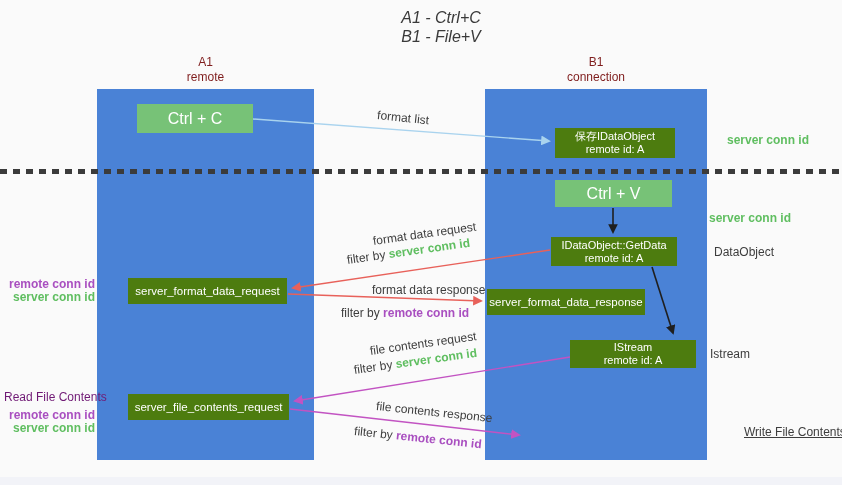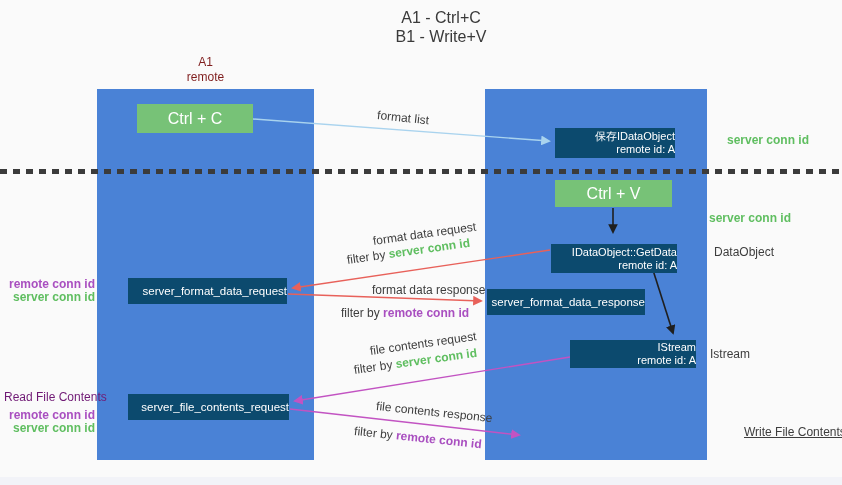--- a/index.html
+++ b/index.html
@@ -1,52 +1,56 @@
 <!DOCTYPE html>
 <html><head>
 <meta charset="utf-8">
 <style>
   html,body{margin:0;padding:0;}
   body{font-family:"Liberation Sans","DejaVu Sans",sans-serif;background:#ffffff;}
   #stage{position:relative;width:842px;height:485px;background:#fafafa;overflow:hidden;}
   .lane{position:absolute;top:89px;height:371px;background:#4a82d6;}
   .lane-header{position:absolute;top:55px;text-align:center;color:#7f1d1d;font-size:12px;line-height:15px;}
-  .title{position:absolute;top:8px;left:341px;width:200px;text-align:center;color:#3a3a3a;font-size:16px;line-height:19px;}
+  .title{position:absolute;top:8px;left:341px;width:200px;text-align:center;color:#3a3a3a;font-size:16px;line-height:19px;font-style:italic;}
   .dotline{position:absolute;top:169px;left:0;width:842px;height:5px;
     background:repeating-linear-gradient(to right,#3b3b3b 0 7px,transparent 7px 13px);}
   .nodebox{position:absolute;display:flex;flex-direction:column;align-items:center;justify-content:center;
     color:#ffffff;text-align:center;}
   .box-green{background:#77c277;}
-  .box-orange{background:#0c4a6e;align-items:flex-end;}
+  .box-orange{background:#4d7c0f;}
   .fs12{font-size:16px;}
   .two-line{font-size:11px;line-height:13px;}
   .single{font-size:11.5px;}
   .lbl{position:absolute;font-size:12px;color:#3d3d3d;white-space:nowrap;}
   .rot{transform-origin:left top;}
   .g{color:#5fbe60;font-weight:bold;}
   .p{color:#a94fc0;font-weight:bold;}
   .left-group{position:absolute;left:4px;width:91px;text-align:right;font-size:12px;line-height:13px;white-space:nowrap;}
   svg.arrows{position:absolute;left:0;top:0;z-index:2;}
   .z3{z-index:3;}
   .z1{z-index:1;}
   .bottom-strip{position:absolute;left:0;top:477px;width:842px;height:8px;background:#f2f3f8;}
 </style>
 </head>
 <body>
 
 <div id="stage">
 
   <div class="title">
     <div>A1 - Ctrl+C</div>
-    <div>B1 - Write+V</div>
+    <div>B1 - File+V</div>
   </div>
 
   <div class="lane-header" style="left:97px;width:217px;">
     <div>A1</div>
     <div>remote</div>
+  </div>
+  <div class="lane-header" style="left:485px;width:222px;">
+    <div>B1</div>
+    <div>connection</div>
   </div>
 
   <div class="lane z1" style="left:97px;width:217px;"></div>
   <div class="lane z1" style="left:485px;width:222px;"></div>
 
   <div class="dotline z3"></div>
 
   <svg class="arrows" width="842" height="485">
     <defs>
       <marker id="m-blue" viewBox="0 0 10 10" refX="8" refY="5" markerWidth="7" markerHeight="7" orient="auto">
@@ -77,21 +81,21 @@
 
   <div class="nodebox box-orange two-line z3" style="left:555px;top:128px;width:120px;height:30px;">
     <div>保存IDataObject</div>
     <div>remote id: A</div>
   </div>
 
   <div class="nodebox box-green fs12 z3" style="left:555px;top:180px;width:117px;height:27px;">
     <div>Ctrl + V</div>
   </div>
 
-  <div class="nodebox box-orange two-line z3" style="left:551px;top:237px;width:126px;height:29px;margin-top:7px;">
+  <div class="nodebox box-orange two-line z3" style="left:551px;top:237px;width:126px;height:29px;">
     <div>IDataObject::GetData</div>
     <div>remote id: A</div>
   </div>
 
   <div class="nodebox box-orange single z3" style="left:487px;top:289px;width:158px;height:26px;">
     <div>server_format_data_response</div>
   </div>
 
   <div class="nodebox box-orange single z3" style="left:128px;top:278px;width:159px;height:26px;">
     <div>server_format_data_request</div>

